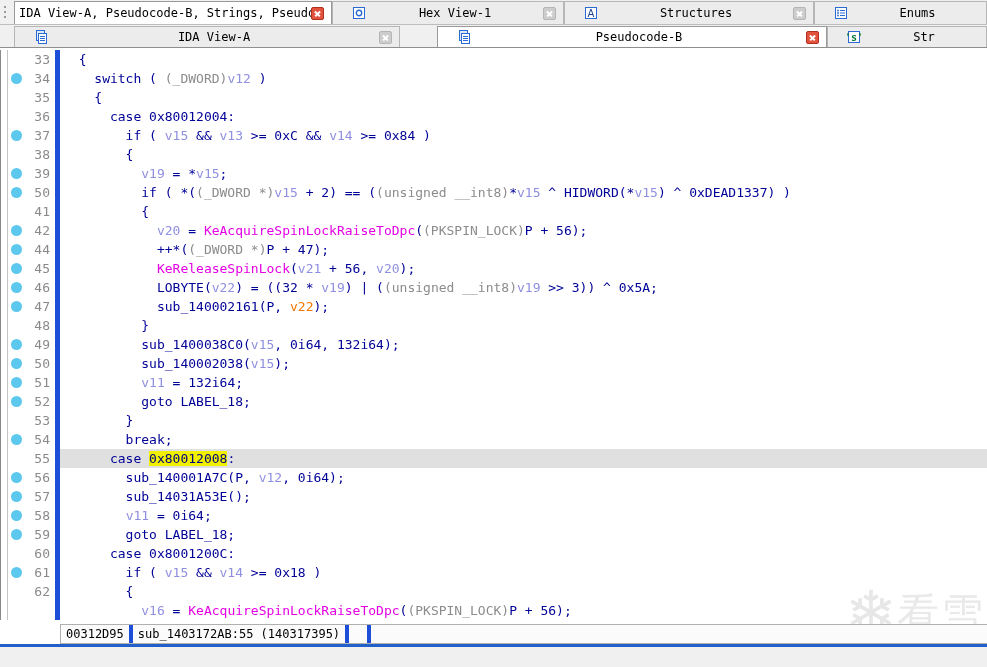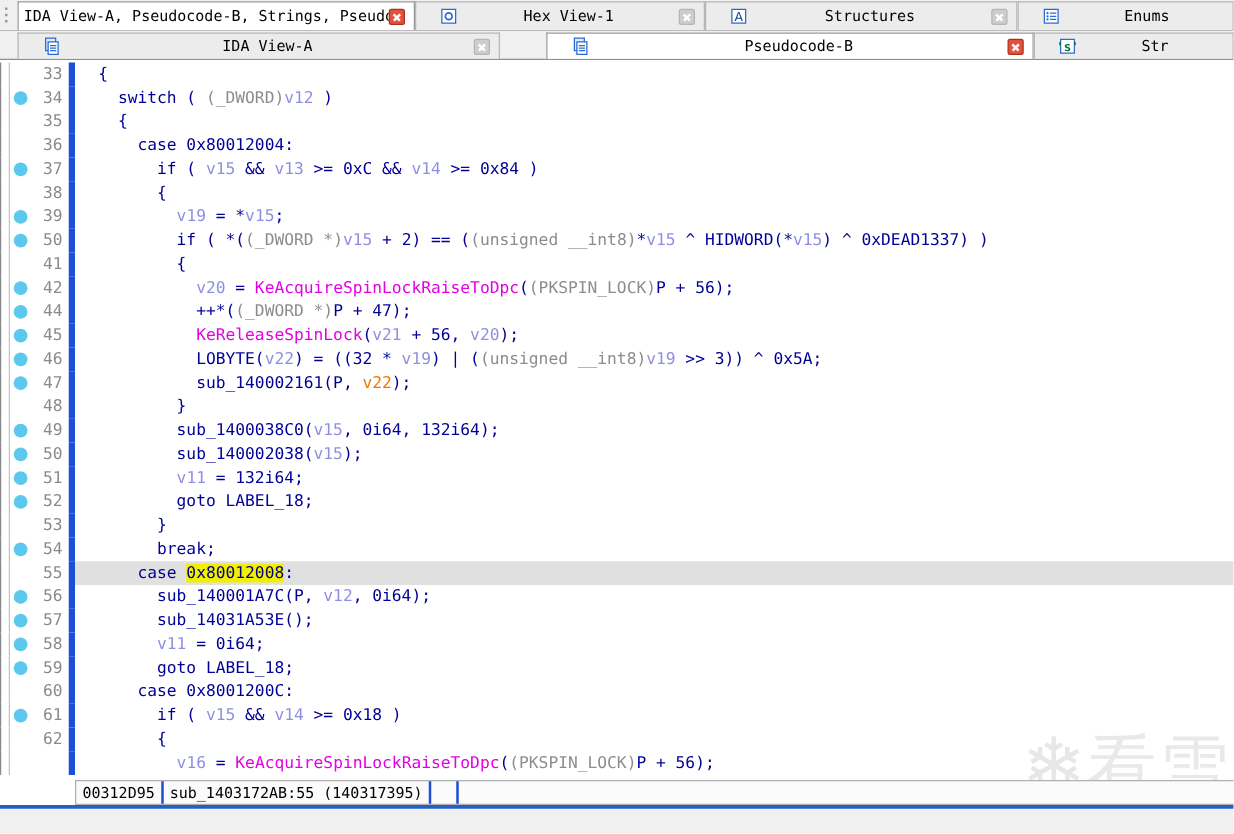--- a/index.html
+++ b/index.html
@@ -61,34 +61,34 @@
   .tk-y { color:#000080; background:#f0f000; }
 
   
   #statusbar {
     position:absolute; left:60px; top:624px; right:0; height:20px;
     display:flex; align-items:center; background:#fbfbfb;
     border:1px solid #b0b0b0; border-right:none;
     font-family:"DejaVu Sans Mono", monospace; font-size:12px; color:#000;
     z-index:5;
   }
-  .scell { padding:0 5px; border-right:2px solid #1d4ed8; height:100%;
+  .scell { padding:0 5px; border-right:4px solid #1d4ed8; height:100%;
            display:flex; align-items:center; white-space:nowrap; }
   .scell.empty { width:22px; }
   #blueline { position:absolute; left:0; top:644px; width:987px; height:3px;
               background:#2060c8; z-index:6; }
   #bottomstrip { position:absolute; left:0; top:647px; width:987px; height:20px;
                  background:#f0f0f0; }
 
   
   #watermark { position:absolute; right:2px; top:583px; z-index:4;
                display:flex; align-items:center; pointer-events:none;
                color:#e7e7e7; text-shadow:1px 1px 0 #ffffff; }
   #watermark .flake { font-size:62px; line-height:62px; }
-  #watermark .cjk { font-size:56px; line-height:62px; letter-spacing:2px;
+  #watermark .cjk { font-size:42px; line-height:62px; letter-spacing:2px;
                     color:#e9e9e9; }
 </style>
 </head>
 <body>
 
 <div id="window">
 
   <div id="tabbar1" class="tabbar">
     <div class="grip">
       <i style="top:6px"></i>

